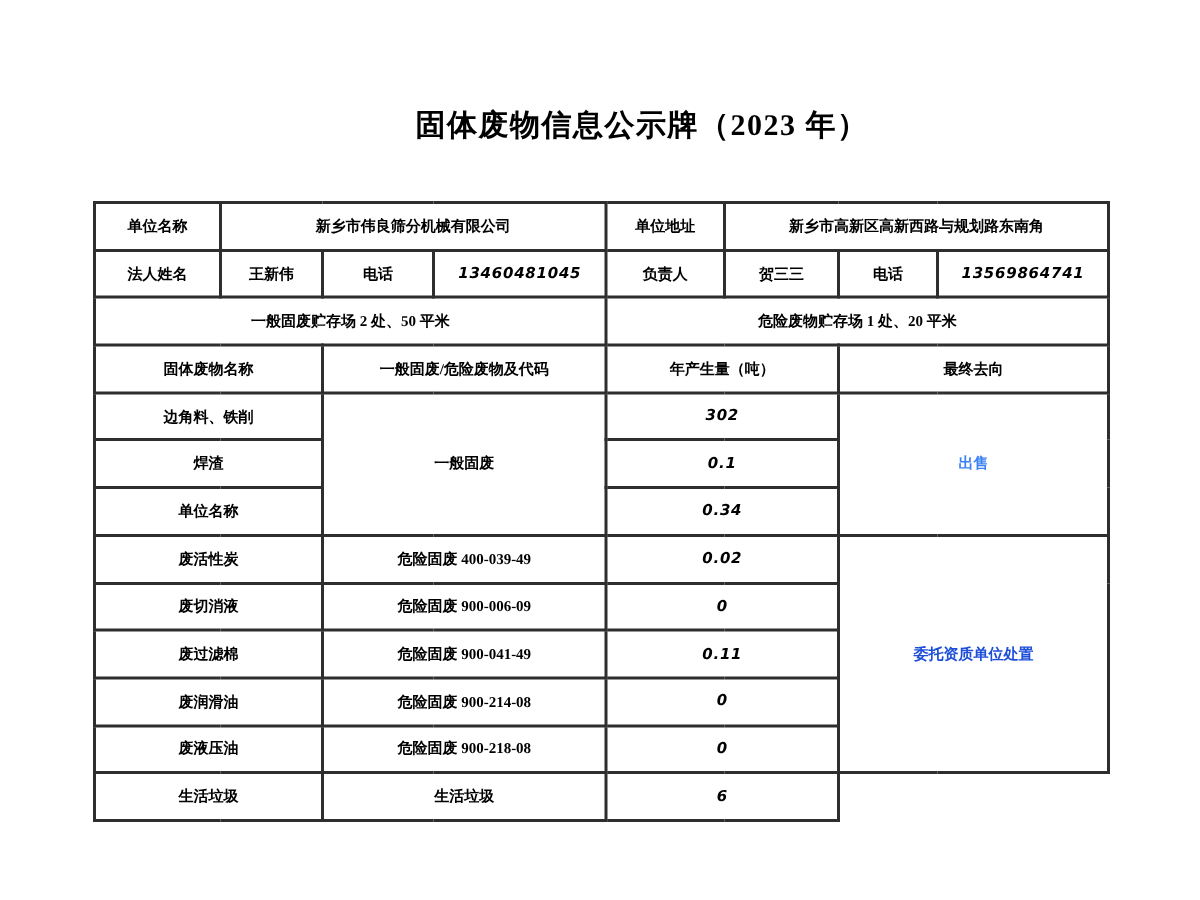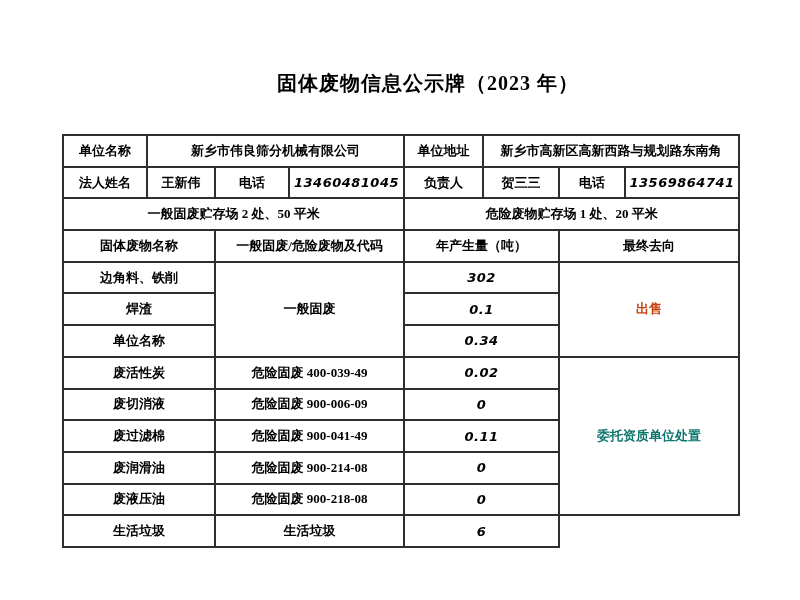--- a/index.html
+++ b/index.html
@@ -31,21 +31,21 @@
     width: 676px;
     border-collapse: collapse;
     table-layout: fixed;
   }
   table.notice td {
     border: 2px solid #2e2e2e;
     height: 29.7px;
     padding: 0 2px;
     text-align: center;
     vertical-align: middle;
-    font-size: 13px;
+    font-size: 10px;
     font-weight: 600;
     overflow: hidden;
     white-space: nowrap;
   }
   td.num {
     font-family: "DejaVu Sans", "Liberation Sans", sans-serif;
     font-weight: bold;
     font-size: 13px;
     letter-spacing: 0.5px;
     font-style: italic;
@@ -94,35 +94,35 @@
       <tr>
         <td colspan="2">固体废物名称</td>
         <td colspan="2">一般固废/危险废物及代码</td>
         <td colspan="2">年产生量（吨）</td>
         <td colspan="2">最终去向</td>
       </tr>
       <tr>
         <td colspan="2">边角料、铁削</td>
         <td colspan="2" rowspan="3">一般固废</td>
         <td colspan="2" class="num">302</td>
-        <td colspan="2" rowspan="3" class="dest" style="color: #c2410c;">出售</td>
+        <td colspan="2" rowspan="3" class="dest" style="color: #3b82f6;">出售</td>
       </tr>
       <tr>
         <td colspan="2">焊渣</td>
         <td colspan="2" class="num">0.1</td>
       </tr>
       <tr>
         <td colspan="2">单位名称</td>
         <td colspan="2" class="num">0.34</td>
       </tr>
       <tr>
         <td colspan="2">废活性炭</td>
         <td colspan="2">危险固废 400-039-49</td>
         <td colspan="2" class="num">0.02</td>
-        <td colspan="2" rowspan="5" class="dest" style="color: #0f766e;">委托资质单位处置</td>
+        <td colspan="2" rowspan="5" class="dest" style="color: #1d4ed8;">委托资质单位处置</td>
       </tr>
       <tr>
         <td colspan="2">废切消液</td>
         <td colspan="2">危险固废 900-006-09</td>
         <td colspan="2" class="num">0</td>
       </tr>
       <tr>
         <td colspan="2">废过滤棉</td>
         <td colspan="2">危险固废 900-041-49</td>
         <td colspan="2" class="num">0.11</td>

